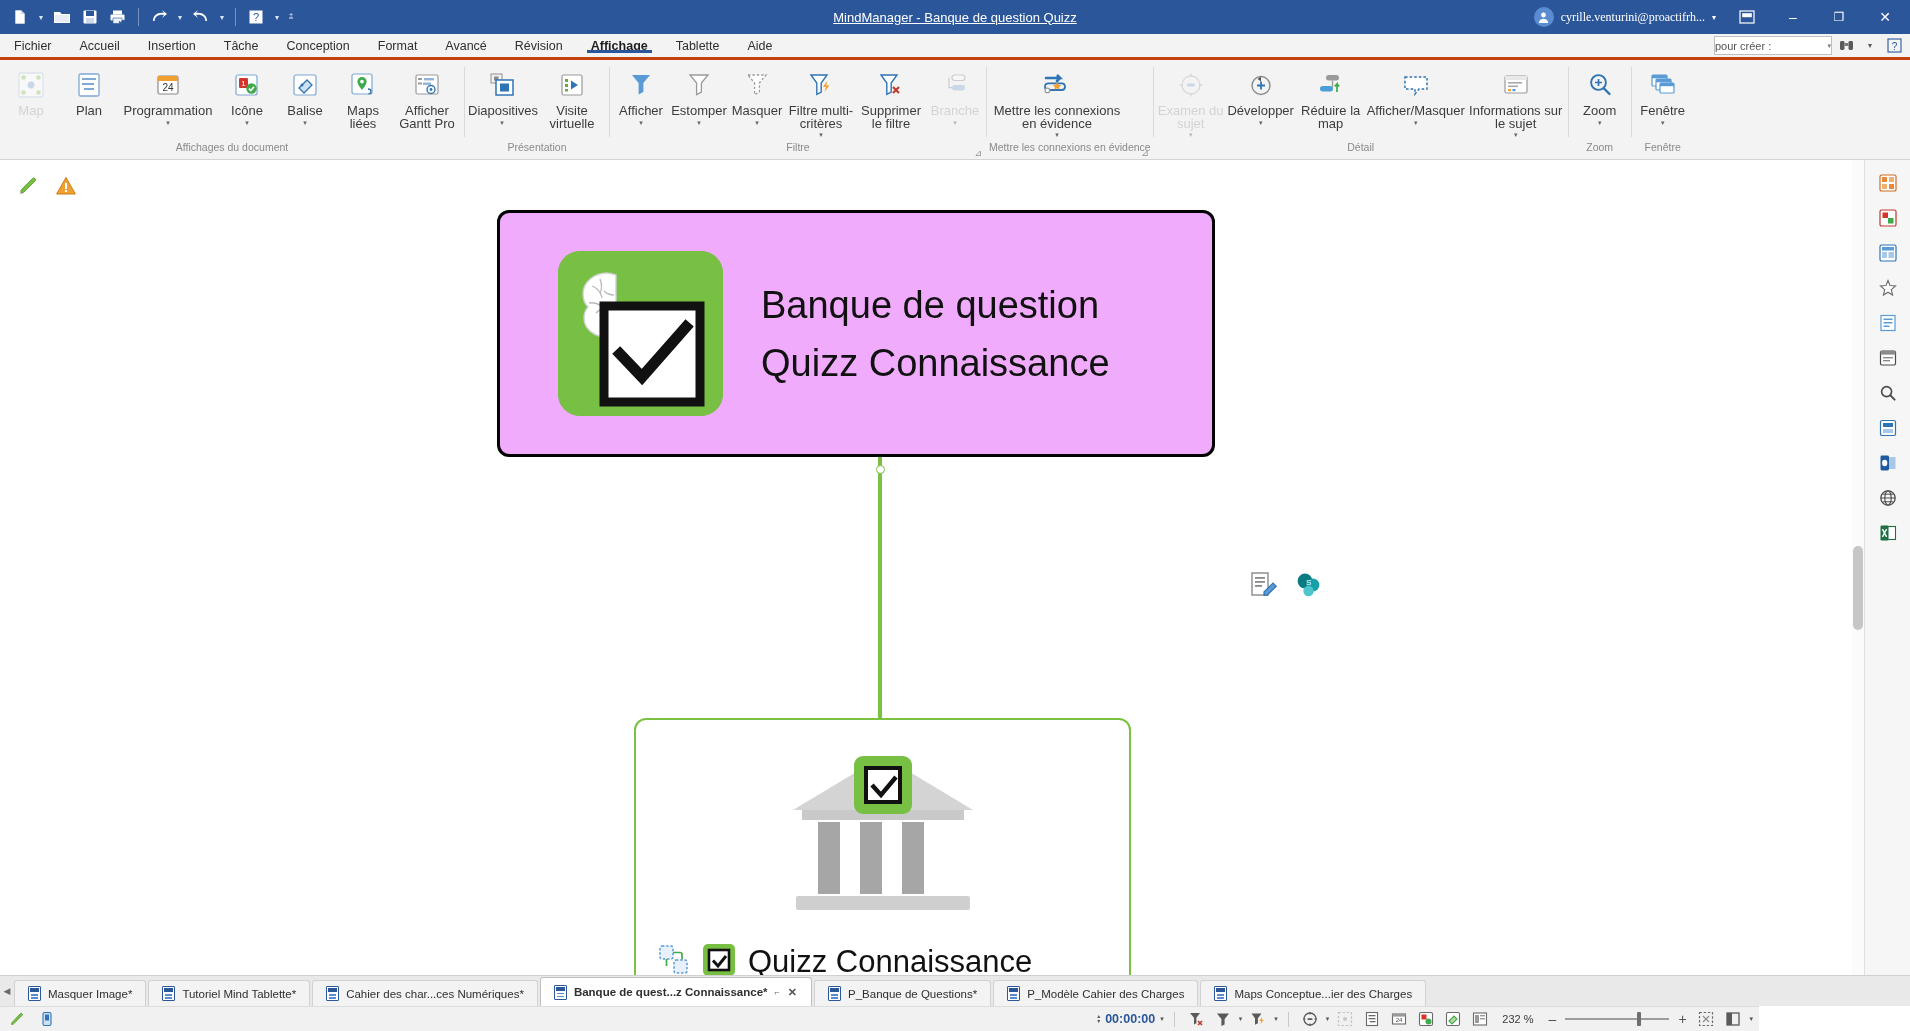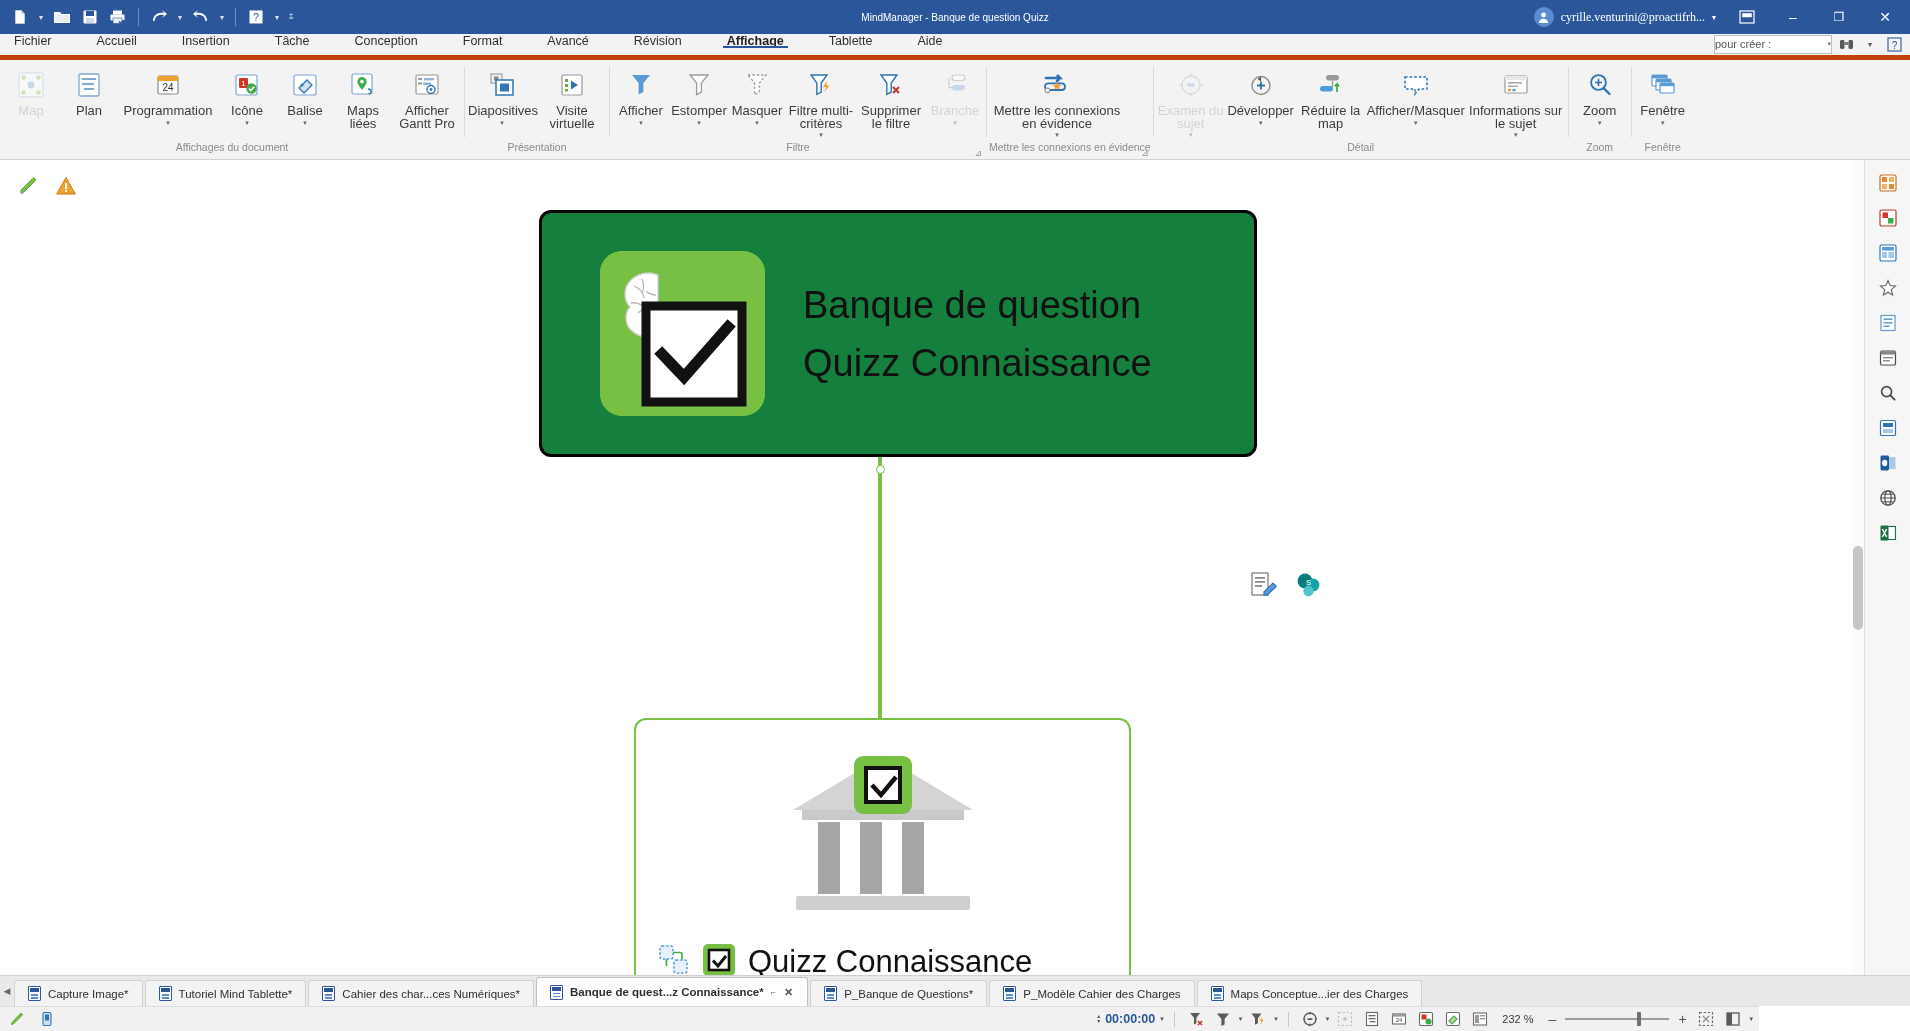--- a/index.html
+++ b/index.html
@@ -25,21 +25,21 @@
     border-radius: 2px; cursor: pointer;
   }
   .qat-caret {
     width: 14px; height: 26px; display: flex; align-items: center; justify-content: center;
     font-size: 8px; color: #dbe4f2; cursor: pointer;
   }
   .qat-sep { width: 1px; height: 18px; background: rgba(255,255,255,.35); margin: 0 6px; }
   .title-center {
     position: absolute; left: 0; right: 0; top: 0; height: 34px;
     display: flex; align-items: center; justify-content: center;
-    font-size: 10px; color: #ffffff; pointer-events: none;
+    font-size: 13px; color: #ffffff; pointer-events: none; text-decoration: underline;
   }
   .title-right {
     margin-left: auto; display: flex; align-items: center; height: 34px; padding-right: 2px;
     position: relative; z-index: 5;
   }
   .account {
     display: flex; align-items: center; gap: 7px; padding: 0 8px; height: 28px;
     font-size: 12px; cursor: pointer; border-radius: 2px; font-family: Liberation Serif, serif;
   }
   .avatar {
@@ -47,23 +47,22 @@
     display: flex; align-items: center; justify-content: center;
   }
   .win-btn {
     width: 46px; height: 34px; display: flex; align-items: center; justify-content: center;
     cursor: pointer;
   }
 
   
   .menubar {
     position: absolute; left: 0; top: 34px; width: 1910px; height: 26px;
-    background: #f3f3f3; display: flex; align-items: flex-start;
-    border-bottom: 5px solid #c2410c;
-    gap: 17px;
+    background: #f3f3f3; display: flex; align-items: center;
+    border-bottom: 3px solid #c2410c;
   }
   .menu-item {
     display: flex; align-items: center; padding: 0 14px; font-size: 12.5px;
     color: #303030; cursor: pointer; position: relative; white-space: nowrap;
   }
   .menu-item.active { color: #1f1f1f; font-weight: bold; }
   .menu-item.active::after {
     content: ""; position: absolute; left: 10px; right: 10px; bottom: 0; height: 2.5px;
     background: #2b579a;
   }
@@ -111,22 +110,22 @@
 
   
   .canvas {
     position: absolute; left: 0; top: 160px; width: 1864px; height: 815px;
     background: #ffffff; overflow: hidden;
   }
   .canvas-tools { position: absolute; left: 16px; top: 14px; display: flex; gap: 14px; }
   .canvas-tool { cursor: pointer; width: 24px; height: 24px; display: flex; align-items: center; justify-content: center; }
 
   .node-root {
-    position: absolute; left: 539px; top: 50px; width: 718px; height: 247px;
-    background: #15803d; border: 3px solid #000000; border-radius: 12px;
+    position: absolute; left: 497px; top: 50px; width: 718px; height: 247px;
+    background: #f0abfc; border: 3px solid #000000; border-radius: 12px;
     display: flex; align-items: center; padding-left: 58px; gap: 38px;
   }
   .root-img {
     width: 165px; height: 165px; border-radius: 22px; background: #77c043;
     position: relative; flex: 0 0 auto; overflow: hidden;
   }
   .root-title { font-size: 38px; color: #111111; line-height: 58px; font-weight: 400; }
   .root-side-icons {
     position: absolute; left: 1248px; top: 410px; display: flex; gap: 16px; align-items: center;
   }
@@ -833,21 +832,21 @@
           <path d="M3.4 5.2l4.2 7.6M7.6 5.2l-4.2 7.6" stroke="#fff" stroke-width="1.4"></path>
         </svg>
     </div>
   </div>
 
   <div class="tabbar">
     <div class="tab-nav">◀</div>
 
     <div class="doctab">
       <span class="doc-ico"></span>
-      <span>Capture Image*</span>
+      <span>Masquer Image*</span>
     </div>
     <div class="doctab">
       <span class="doc-ico"></span>
       <span>Tutoriel Mind Tablette*</span>
     </div>
     <div class="doctab">
       <span class="doc-ico"></span>
       <span>Cahier des char...ces Numériques*</span>
     </div>
     <div class="doctab active">

